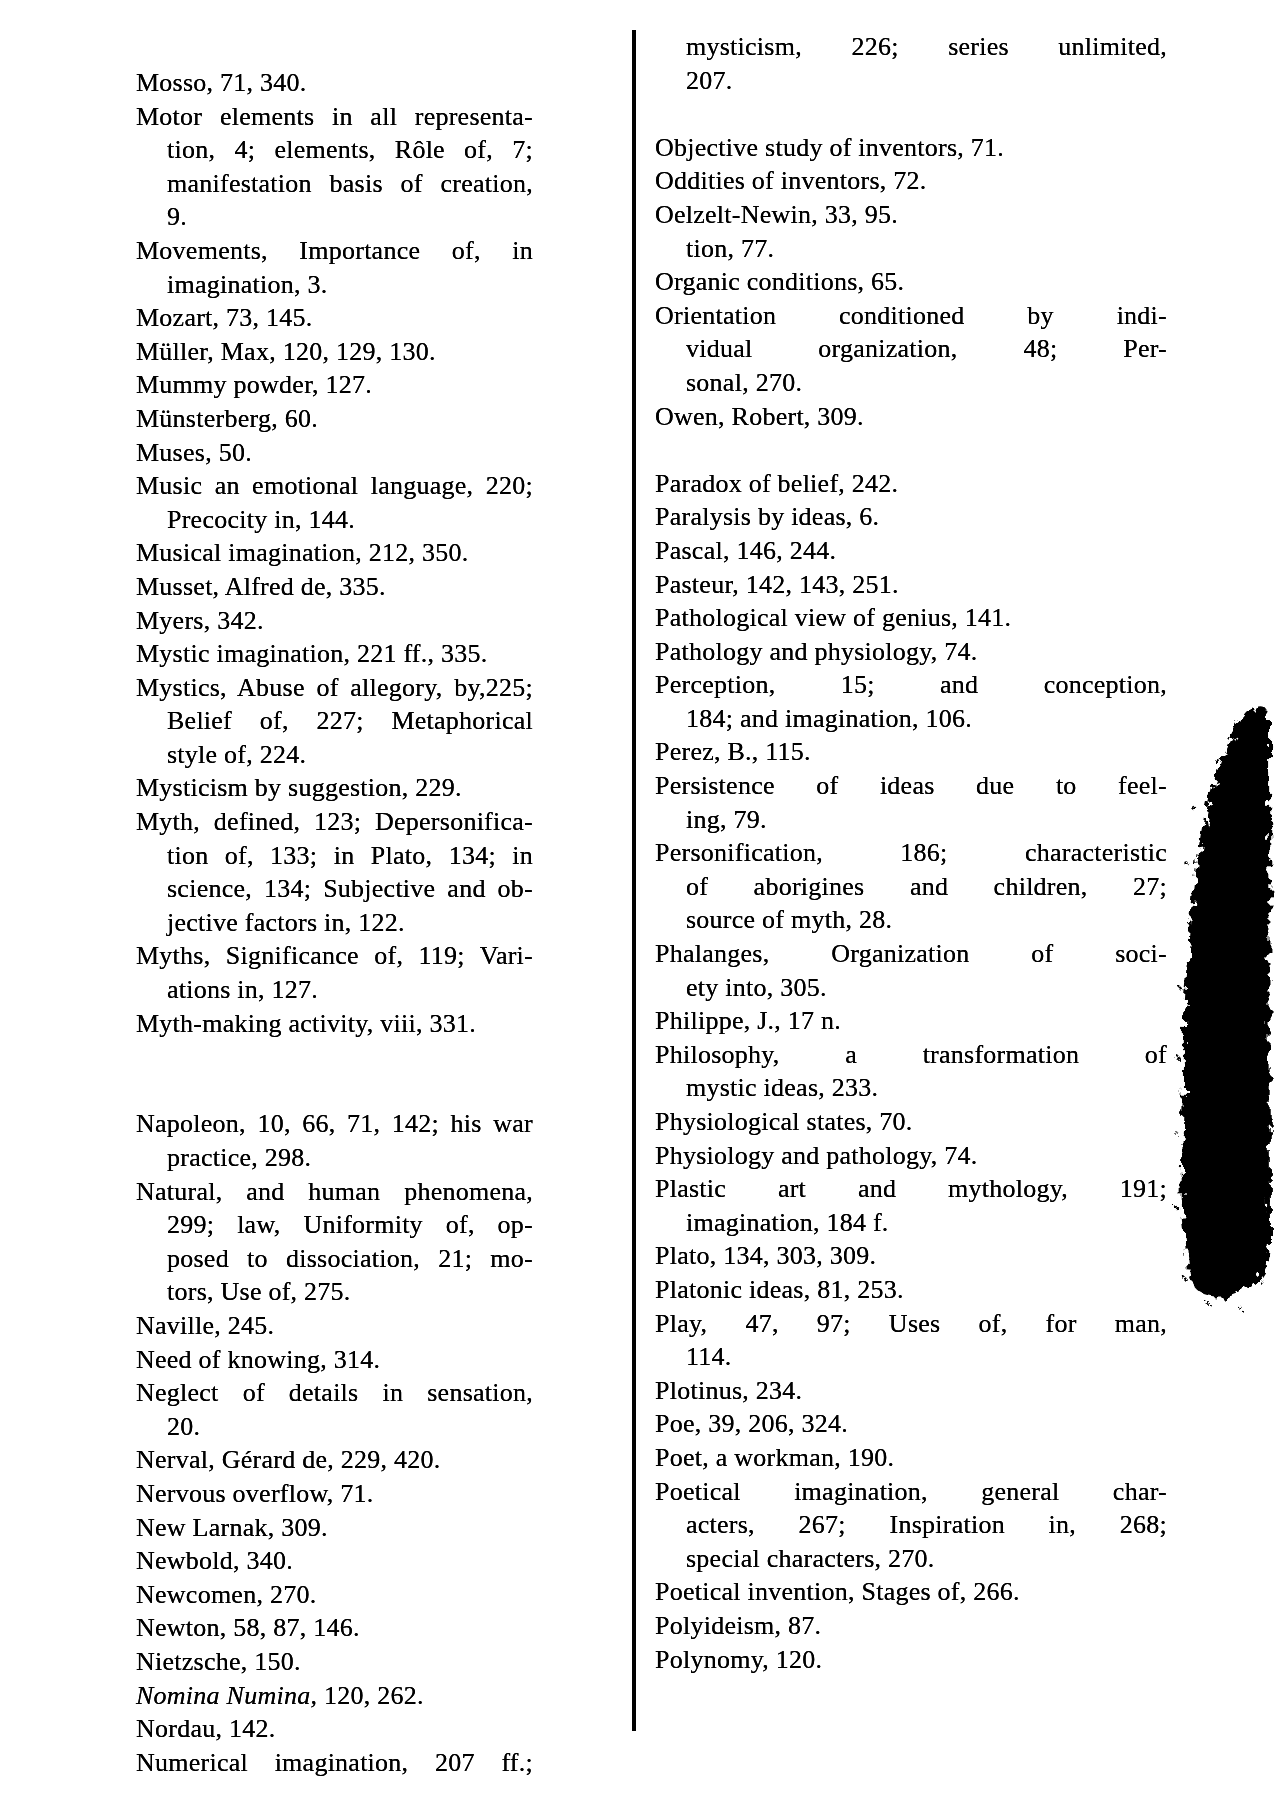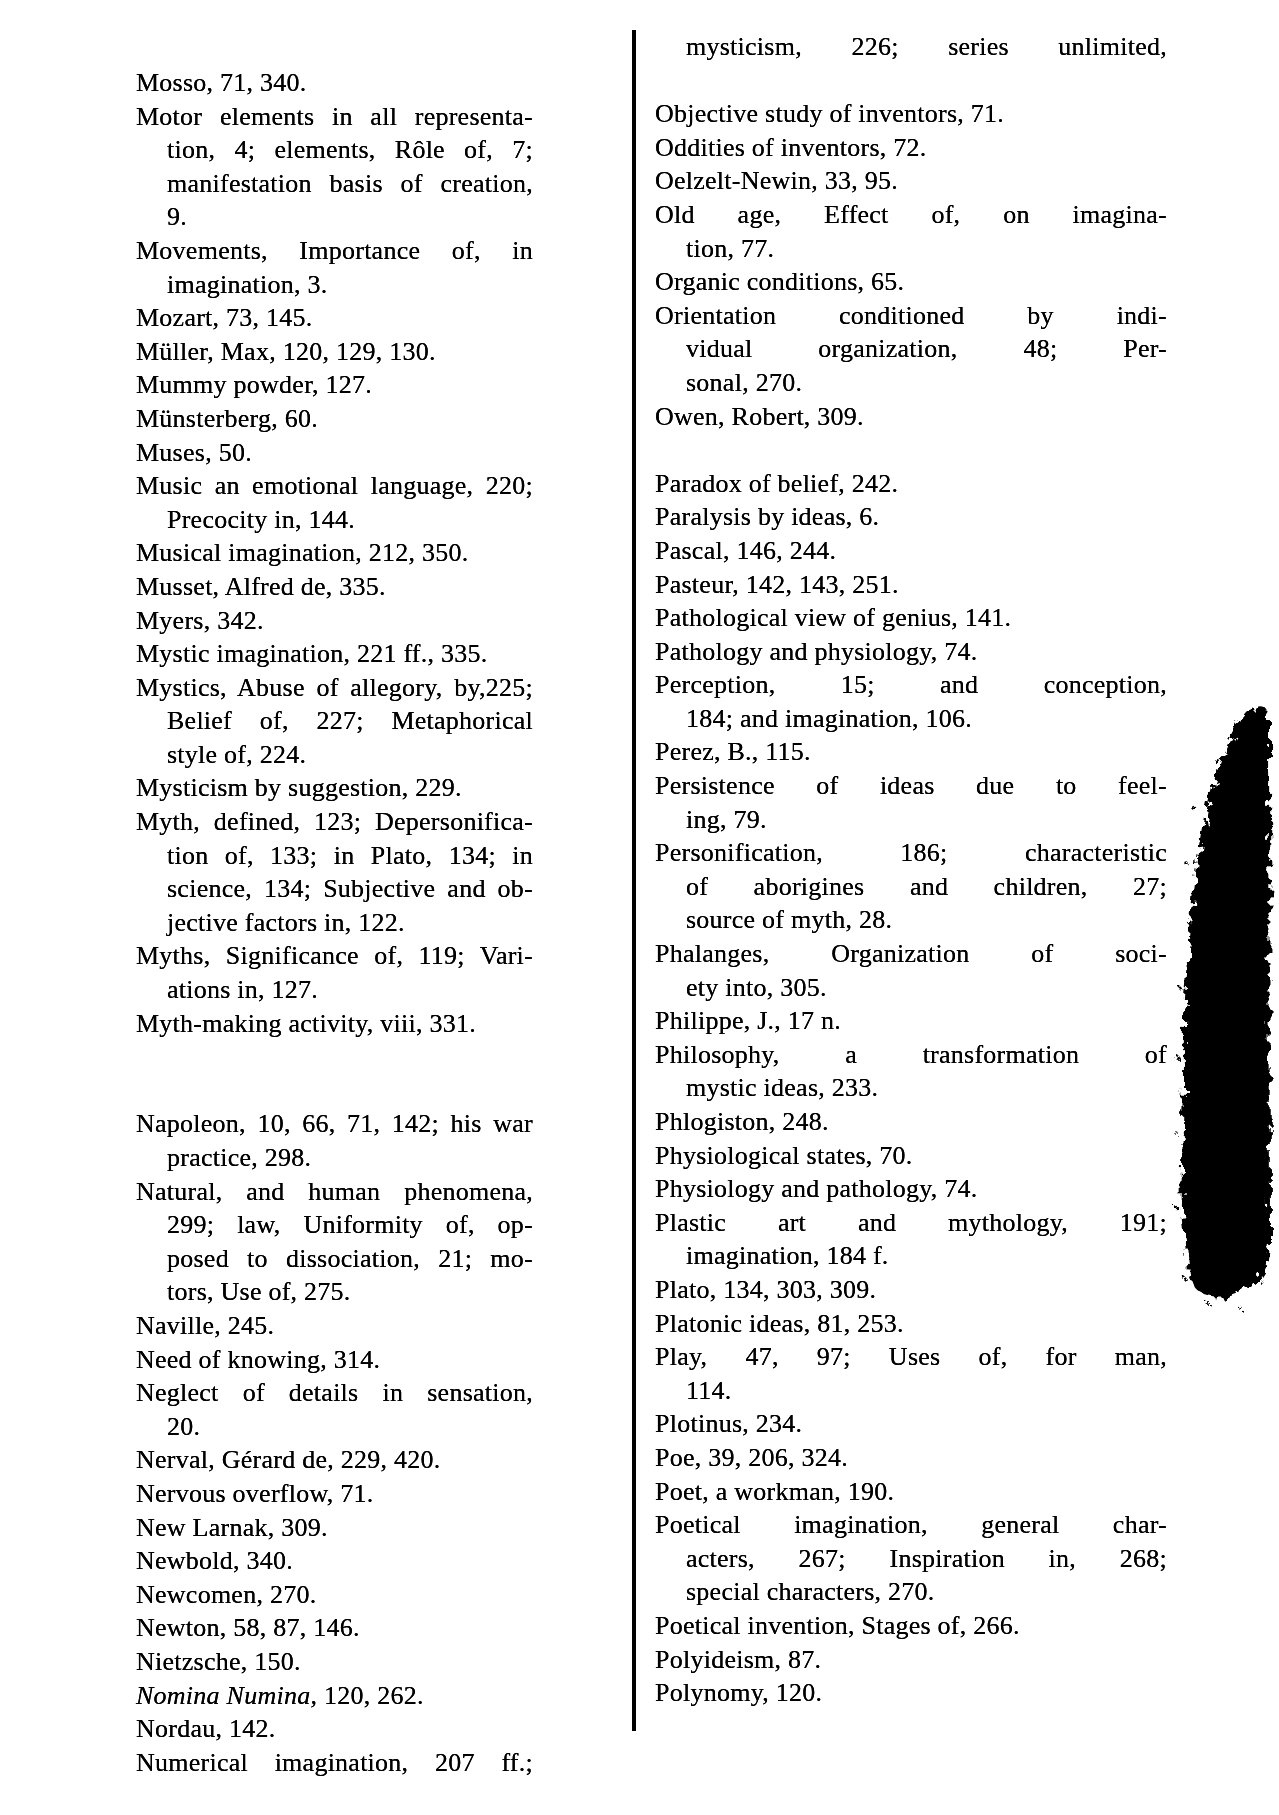--- a/index.html
+++ b/index.html
@@ -165,33 +165,33 @@
       <div>
         <div class="line just">Numerical imagination, 207 ff.;</div>
       </div>
     </div>
 
   <div class="divider"></div>
 
   <div class="col col-right" id="col-right">
       <div>
         <div class="line cont just">mysticism, 226; series unlimited,</div>
+        <div class="line cont">207.</div>
       </div>
       <div class="spacer" style="height: 33.6px;"></div>
       <div>
         <div class="line">Objective study of inventors, 71.</div>
       </div>
       <div>
         <div class="line">Oddities of inventors, 72.</div>
       </div>
       <div>
         <div class="line">Oelzelt-Newin, 33, 95.</div>
       </div>
       <div>
-        <div class="line just">Old age, Effect of, on imagina-</div>
         <div class="line cont">tion, 77.</div>
       </div>
       <div>
         <div class="line">Organic conditions, 65.</div>
       </div>
       <div>
         <div class="line just">Orientation conditioned by indi-</div>
         <div class="line cont just">vidual organization, 48; Per-</div>
         <div class="line cont">sonal, 270.</div>
       </div>
@@ -236,23 +236,20 @@
       <div>
         <div class="line just">Phalanges, Organization of soci-</div>
         <div class="line cont">ety into, 305.</div>
       </div>
       <div>
         <div class="line">Philippe, J., 17 n.</div>
       </div>
       <div>
         <div class="line just">Philosophy, a transformation of</div>
         <div class="line cont">mystic ideas, 233.</div>
-      </div>
-      <div>
-        <div class="line">Phlogiston, 248.</div>
       </div>
       <div>
         <div class="line">Physiological states, 70.</div>
       </div>
       <div>
         <div class="line">Physiology and pathology, 74.</div>
       </div>
       <div>
         <div class="line just">Plastic art and mythology, 191;</div>
         <div class="line cont">imagination, 184 f.</div>

